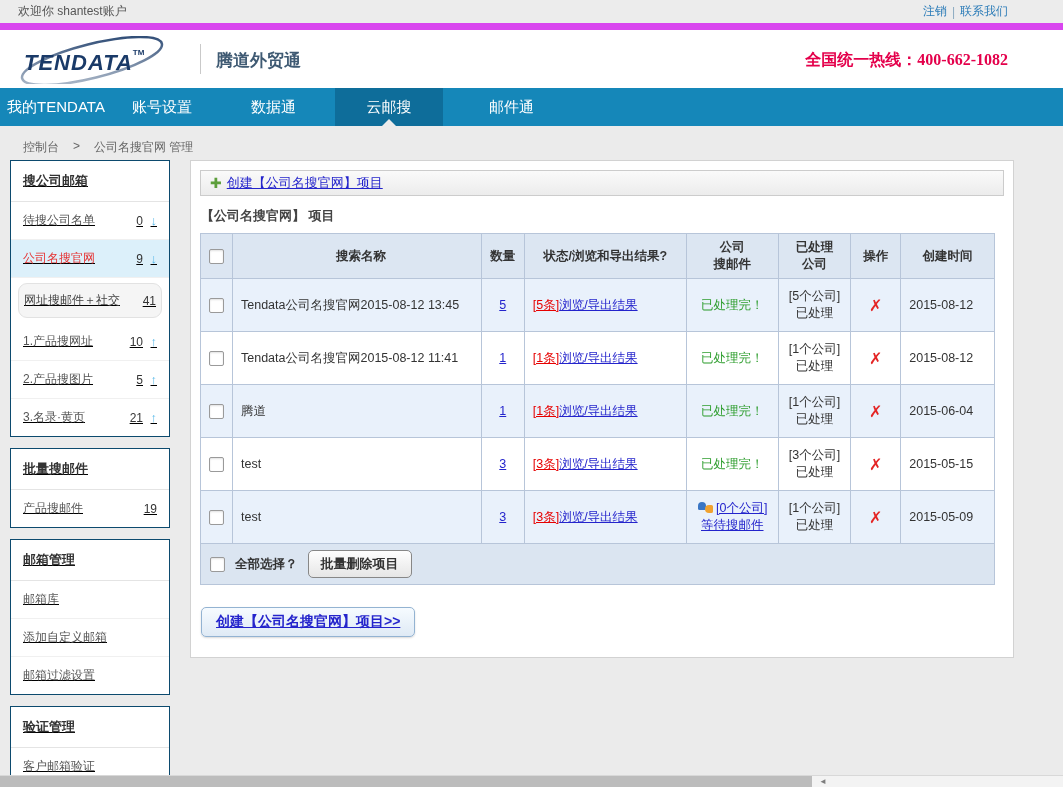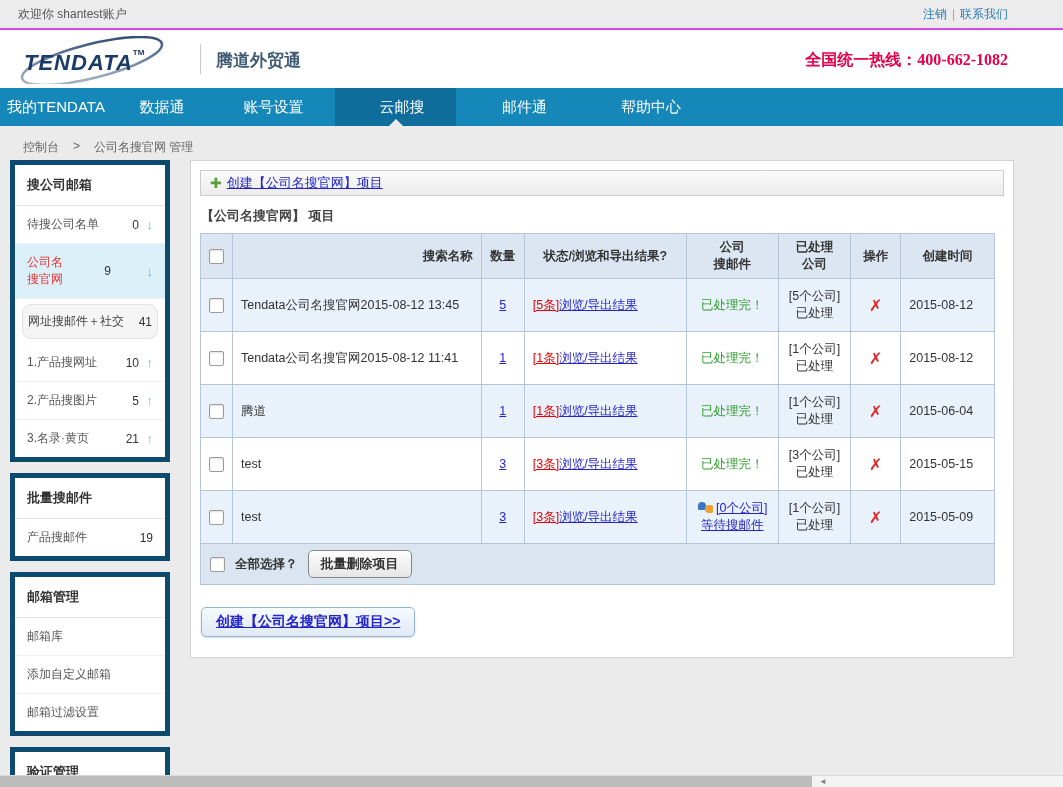--- a/index.html
+++ b/index.html
@@ -1,20 +1,20 @@
 <!DOCTYPE html>
 <html><head>
 <meta charset="utf-8">
 <style>
   html,body{margin:0;padding:0;}
   body{font-family:"Liberation Sans","DejaVu Sans",sans-serif;}
   .page{position:relative;width:1063px;height:787px;background:#ebebeb;overflow:hidden;}
 
   
-  .topbar{position:absolute;top:0;left:0;width:100%;height:30px;background:#ececec;border-bottom:2px solid #d946ef;box-sizing:border-box;display:flex;align-items:center;justify-content:space-between;padding:0 55px 0 18px;font-size:12px;color:#555;}
+  .topbar{position:absolute;top:0;left:0;width:100%;height:30px;background:#ececec;border-bottom:7px solid #d946ef;box-sizing:border-box;display:flex;align-items:center;justify-content:space-between;padding:0 55px 0 18px;font-size:12px;color:#555;}
   .top-links{display:flex;align-items:center;gap:5px;}
   .top-links a{color:#2c7cb8;text-decoration:none;cursor:pointer;}
   .top-links .sep{color:#8aa9c0;}
 
   
   .header{position:absolute;top:30px;left:0;width:100%;height:71px;background:#fff;}
   .logo{position:absolute;left:14px;top:6px;width:180px;height:48px;}
   .logo svg{position:absolute;left:0;top:0;}
   .logo-text{position:relative;z-index:2;display:inline-block;margin:14px 0 0 10px;font-size:22px;font-weight:bold;font-style:italic;color:#1a3a68;letter-spacing:1px;}
   .logo-tm{position:relative;z-index:2;font-size:8px;font-weight:bold;color:#1a3a68;vertical-align:top;top:12px;}
@@ -24,51 +24,51 @@
 
   
   .nav{position:absolute;top:88px;left:0;width:100%;height:38px;background:#1587b9;display:flex;color:#fff;}
   .nav-item{position:relative;display:flex;align-items:center;justify-content:center;font-size:15px;cursor:pointer;white-space:nowrap;}
   .nav-item:nth-child(1){width:112px;}
   .nav-item:nth-child(2){width:100px;}
   .nav-item:nth-child(3){width:123px;}
   .nav-item:nth-child(4){width:108px;}
   .nav-item:nth-child(5){width:137px;}
   .nav-item:nth-child(6){width:116px;}
-  .nav-item.active{background:#0e6d9a;padding-left:13px;}
+  .nav-item.active{background:#0e6d9a;}
   .notch{position:absolute;bottom:0;left:50%;margin-left:-7px;width:0;height:0;border-left:7px solid transparent;border-right:7px solid transparent;border-bottom:7px solid #ebebeb;}
 
   
   .breadcrumb{position:absolute;top:139px;left:23px;font-size:12px;color:#666;display:flex;gap:14px;}
 
   
   .sidebar{position:absolute;left:10px;top:160px;width:160px;}
-  .side-section{background:#fff;border:5px solid #0c4a6e;margin-bottom:11px;}
+  .side-section{background:#fff;border:1px solid #0c4a6e;margin-bottom:11px;text-decoration:underline;}
   .side-title{padding:11px 12px;font-weight:bold;font-size:13px;color:#333;border-bottom:1px solid #e4e4e4;}
   .side-item{display:flex;align-items:center;padding:10px 12px;font-size:12px;color:#555;border-bottom:1px solid #f0f0f0;cursor:pointer;}
   .side-item:last-child{border-bottom:none;}
   .side-item .lbl{flex:1;}
   .side-item .count{color:#333;min-width:18px;text-align:right;}
   .side-item .arrow{width:14px;text-align:right;color:#56b8e9;font-weight:bold;font-size:13px;}
-  .side-item.active{background:#dcf0fa;gap:28px;}
+  .side-item.active{background:#dcf0fa;}
   .side-item.active .lbl{color:#e53333;}
   .side-item.boxed{margin:5px 7px;padding:8px 5px;background:#f5f5f5;border:1px solid #e2e2e2;border-radius:9px;color:#444;}
   .side-item.boxed .count{text-align:left;margin-left:4px;min-width:0;}
 
   
   .main-panel{position:absolute;left:190px;top:160px;width:824px;box-sizing:border-box;background:#fff;border:1px solid #d2d2d2;padding:9px 9px 20px 9px;}
   .create-bar{height:26px;background:linear-gradient(#fafafa,#ececec);border:1px solid #ccc;display:flex;align-items:center;padding:0 9px;box-sizing:border-box;}
   .plus-icon{color:#5d9f3c;font-weight:bold;font-size:14px;margin-right:5px;}
   .create-link{color:#2424cc;text-decoration:underline;font-size:13px;cursor:pointer;}
   .section-title{font-size:13px;font-weight:bold;color:#444;margin:11px 0 8px 1px;}
 
   table.projects{border-collapse:collapse;width:795px;font-size:12.5px;color:#333;}
   table.projects th,table.projects td{border:1px solid #b7c5d9;padding:4px 8px;vertical-align:middle;}
   table.projects th{background:#dce6f2;height:36px;font-weight:bold;text-align:center;font-size:12.5px;}
-  table.projects th.name-col{text-align:right;padding-left:16px;}
+  table.projects th.name-col{text-align:center;padding-left:16px;}
   table.projects td{height:44px;}
   tr.alt td{background:#e9f1fb;}
   td.center{text-align:center;}
   a.qty-link{color:#2424cc;text-decoration:underline;cursor:pointer;}
   .res-count{color:#e60000;text-decoration:underline;cursor:pointer;}
   .res-link{color:#2424cc;text-decoration:underline;cursor:pointer;}
   .status-done{color:#2f9e2f;}
   .wait-link{color:#2424cc;text-decoration:underline;cursor:pointer;}
   .delete-x{color:#e42525;font-weight:bold;font-size:16px;cursor:pointer;}
   .cb{display:inline-block;width:13px;height:13px;background:#fff;border:1px solid #9a9a9a;border-radius:2px;box-shadow:inset 0 1px 2px rgba(0,0,0,.12);cursor:pointer;vertical-align:middle;}
@@ -117,34 +117,31 @@
     <div class="header-divider"></div>
     <div class="brand">腾道外贸通</div>
     <div class="hotline">全国统一热线：400-662-1082</div>
   </div>
 
   <div class="nav" id="nav">
       <div class="nav-item">
         <span>我的TENDATA</span>
       </div>
       <div class="nav-item">
+        <span>账号设置</span>
+      </div>
+      <div class="nav-item">
         <span>数据通</span>
-      </div>
-      <div class="nav-item">
-        <span>账号设置</span>
       </div>
       <div class="nav-item active">
         <span>云邮搜</span>
         <i class="notch"></i>
       </div>
       <div class="nav-item">
         <span>邮件通</span>
-      </div>
-      <div class="nav-item">
-        <span>帮助中心</span>
       </div>
     </div>
 
   <div class="breadcrumb">
     <span>控制台</span>
     <span>&gt;</span>
     <span>公司名搜官网 管理</span>
   </div>
 
   <div class="sidebar" id="sidebar">

